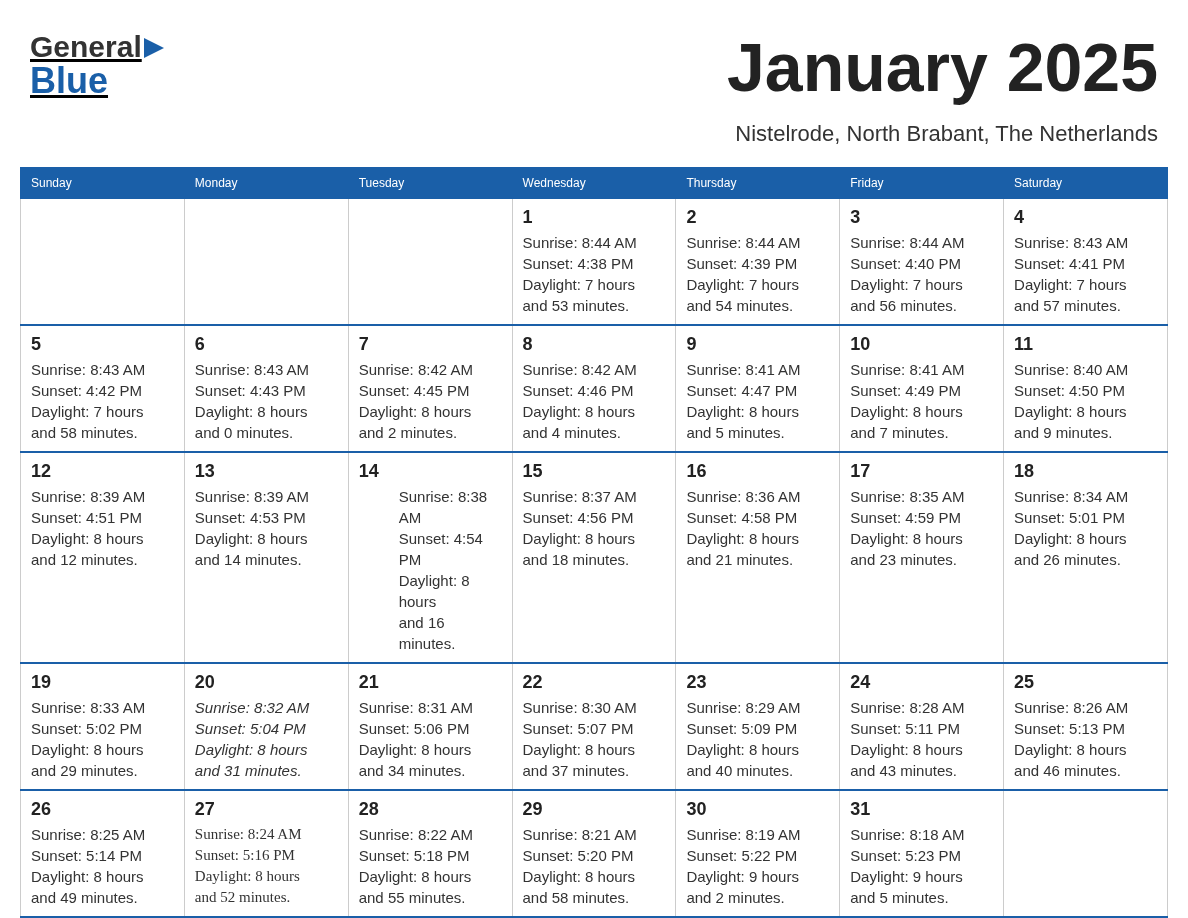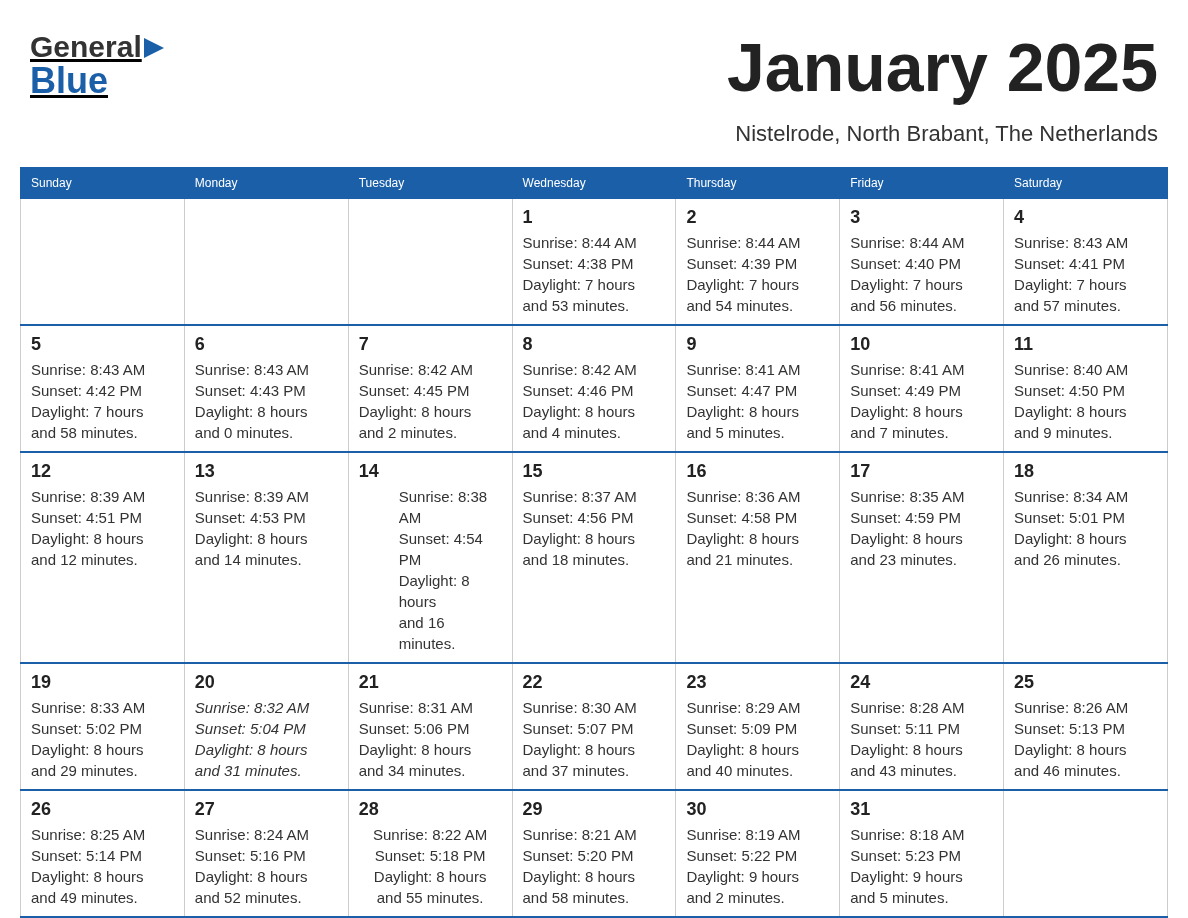--- a/index.html
+++ b/index.html
@@ -315,28 +315,28 @@
       <tr>
         <td>
           <span class="day-number">26</span>
           <div class="day-info" style="white-space: pre-line;">Sunrise: 8:25 AM
 Sunset: 5:14 PM
 Daylight: 8 hours
 and 49 minutes.</div>
         </td>
         <td>
           <span class="day-number">27</span>
-          <div class="day-info" style="white-space: pre-line;">Sunrise: 8:24 AM
+          <div class="day-info" style="white-space: pre-line; font-family: Liberation Serif, serif;">Sunrise: 8:24 AM
 Sunset: 5:16 PM
 Daylight: 8 hours
 and 52 minutes.</div>
         </td>
         <td>
           <span class="day-number">28</span>
-          <div class="day-info" style="white-space: pre-line; text-align: center;">Sunrise: 8:22 AM
+          <div class="day-info" style="white-space: pre-line;">Sunrise: 8:22 AM
 Sunset: 5:18 PM
 Daylight: 8 hours
 and 55 minutes.</div>
         </td>
         <td>
           <span class="day-number">29</span>
           <div class="day-info" style="white-space: pre-line;">Sunrise: 8:21 AM
 Sunset: 5:20 PM
 Daylight: 8 hours
 and 58 minutes.</div>

